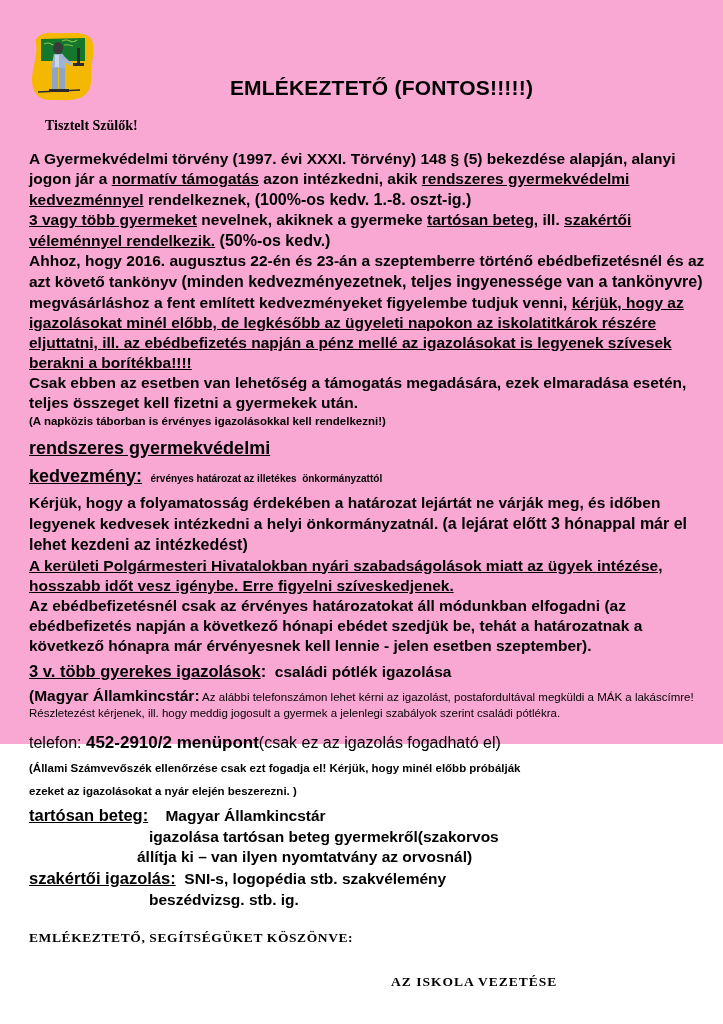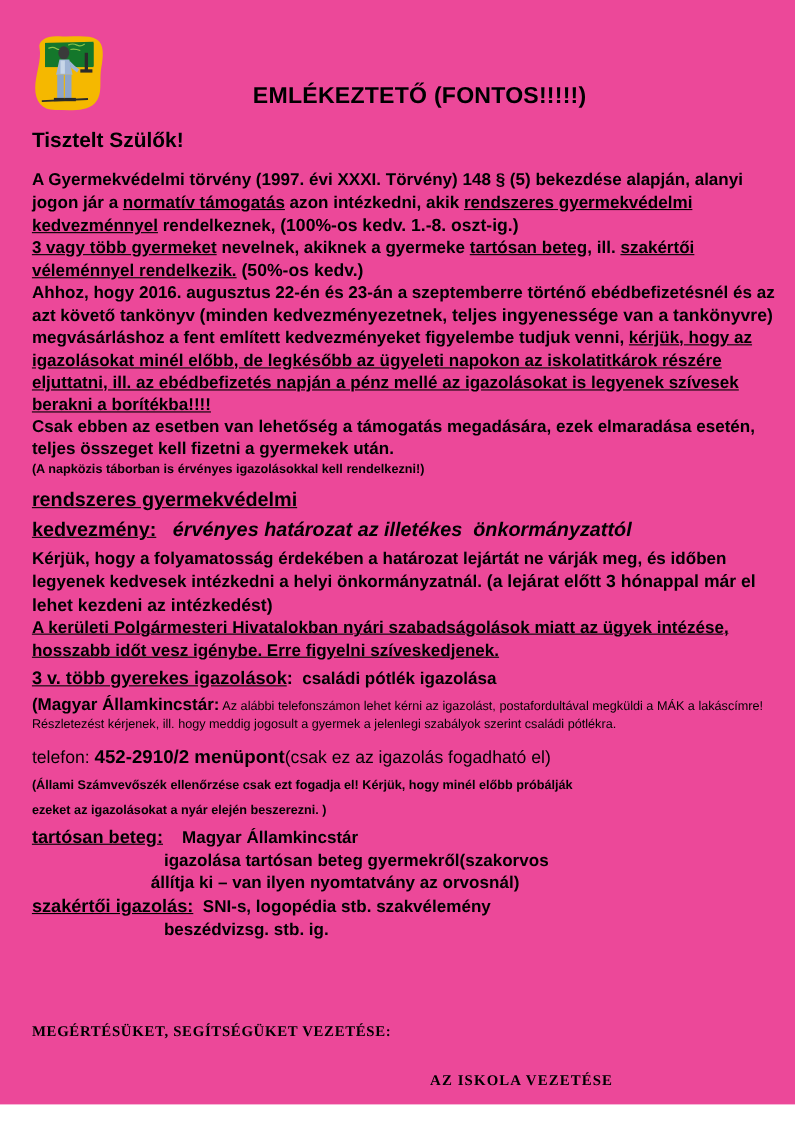--- a/index.html
+++ b/index.html
@@ -12,22 +12,22 @@
     height: 1024px;
     position: relative;
     font-family: "Liberation Sans", sans-serif;
     color: #000000;
     overflow: hidden;
   }
   .page {
     position: absolute;
     left: 0; top: 0;
     width: 723px;
-    height: 1004px;
-    background: #ec4899;
+    height: 744px;
+    background: #f9a8d4;
   }
 
   
   .logo {
     position: absolute;
     left: 28px;
     top: 30px;
     width: 70px;
     height: 74px;
   }
@@ -49,24 +49,25 @@
 
   
   .body-wrap {
     position: absolute;
     left: 29px;
     top: 118px;
     width: 676px;
   }
 
   .salutation {
-    font-size: 19px;
-    font-weight: bold;
-    margin: 0 0 14px 0;
+    font-size: 14px;
+    font-weight: bold;
+    margin: 0 0 14px 16px;
     line-height: 1.18;
+    font-family: Liberation Serif, serif;
   }
 
   
   .p {
     font-size: 15.5px;
     font-weight: bold;
     line-height: 1.30;
     margin: 0;
     text-align: left;
   }
@@ -96,24 +97,23 @@
   
   .big-head {
     font-size: 18px;
     font-weight: bold;
     line-height: 1.42;
     margin: 2px 0 0 0;
     white-space: pre;
   }
   .big-head .u { text-decoration: underline; }
   .big-head .after {
-    font-size: 18px;
+    font-size: 10px;
     font-weight: bold;
     text-decoration: none;
-    font-style: italic;
   }
 
   .lbl-line {
     font-size: 16.5px;
     font-weight: bold;
     line-height: 1.34;
     margin: 0;
     white-space: pre;
   }
   .lbl-line .val {
@@ -212,20 +212,21 @@
     <div class="big-head"><span class="u">rendszeres gyermekvédelmi</span></div>
 
     <div class="big-head"><span class="u">kedvezmény:</span><span class="after">   érvényes határozat az illetékes  önkormányzattól</span></div>
 
     <div class="gap-s"></div>
 
     <p class="p"><span>Kérjük, hogy a folyamatosság érdekében a határozat lejártát ne várják meg, és időben legyenek kedvesek intézkedni a helyi önkormányzatnál. </span><span class="sm">(a lejárat előtt 3 hónappal már el lehet kezdeni az intézkedést)</span></p>
 
     <p class="p reg"><span class="u">A kerületi Polgármesteri Hivatalokban nyári szabadságolások miatt az ügyek intézése, hosszabb időt vesz igénybe. Erre figyelni szíveskedjenek.</span></p>
 
+    <p class="p">Az ebédbefizetésnél csak az érvényes határozatokat áll módunkban elfogadni (az ebédbefizetés napján a következő hónapi ebédet szedjük be, tehát a határozatnak a következő hónapra már érvényesnek kell lennie - jelen esetben szeptember).</p>
 
     <div class="gap-s"></div>
 
     <div class="lbl-line"><span class="u">3 v. több gyerekes igazolások</span><span>:</span><span class="val">  családi pótlék igazolása</span></div>
 
     <p class="sm-reg" style="margin:3px 0 0 0;"><span class="p" style="font-size:15.5px;"> (Magyar Államkincstár:</span><span> Az alábbi telefonszámon lehet kérni az igazolást, postafordultával megküldi a MÁK a lakáscímre! Részletezést kérjenek, ill. hogy meddig jogosult a gyermek a jelenlegi szabályok szerint családi pótlékra.</span></p>
 
     <div class="gap-m"></div>
 
     <div class="phone-line"><span>telefon: </span><span class="num">452-2910/2 menüpont</span><span>(csak ez az igazolás fogadható el)</span></div>
@@ -243,17 +244,17 @@
     <div class="p indent-1">igazolása tartósan beteg gyermekről(szakorvos</div>
     <div class="p indent-2">állítja ki – van ilyen nyomtatvány az orvosnál)</div>
 
     <div class="lbl-line"><span class="u">szakértői igazolás:</span><span class="val">  SNI-s, logopédia stb. szakvélemény</span></div>
 
     <div class="p indent-1">beszédvizsg.  stb.  ig.</div>
 
   </div>
 
   <div class="closing">
-    <p class="line1">MEGÉRTÉSÜKET, SEGÍTSÉGÜKET VEZETÉSE:</p>
+    <p class="line1">EMLÉKEZTETŐ, SEGÍTSÉGÜKET KÖSZÖNVE:</p>
     <p class="line2">AZ ISKOLA VEZETÉSE</p>
   </div>
 
 </div>
 
 </body></html>

